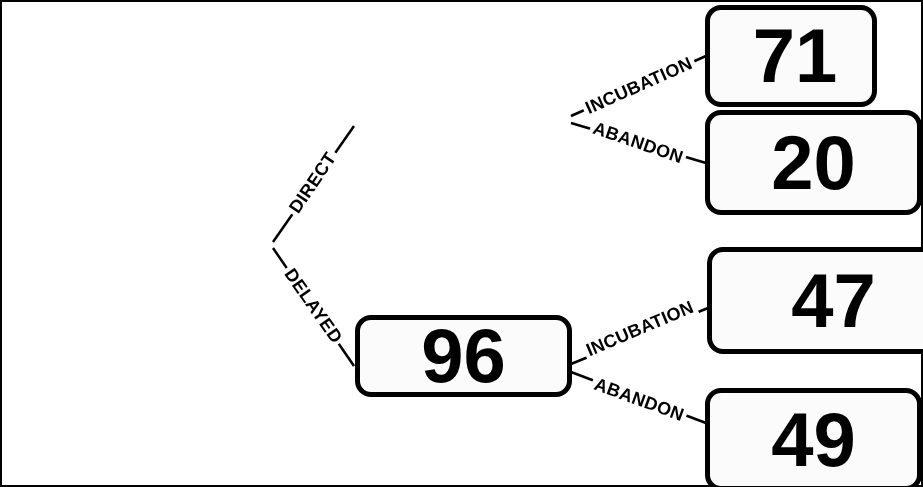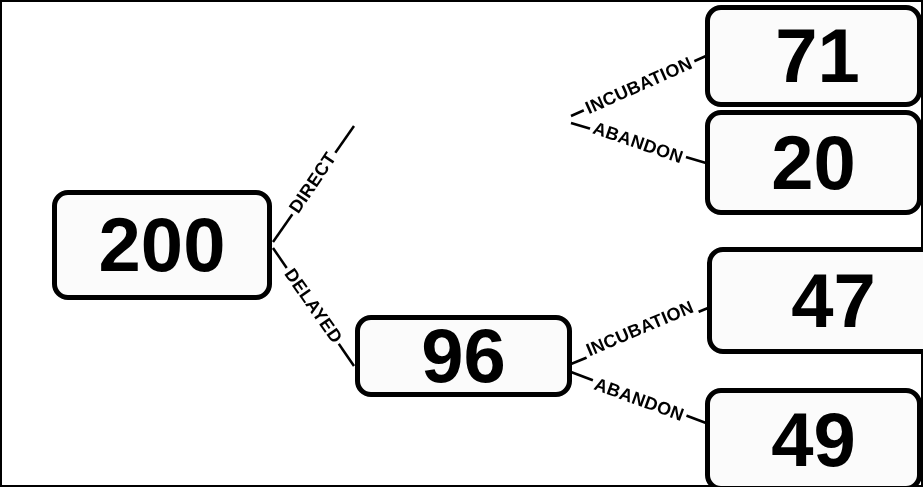--- a/index.html
+++ b/index.html
@@ -30,21 +30,21 @@
     align-items: center;
     justify-content: center;
     font-weight: bold;
     font-size: 76px;
     line-height: 1;
     color: #000000;
   }
   .node-root   { left: 50px;  top: 188px; width: 220px; height: 110px; }
   .node-104    { left: 353px; top: 64px;  width: 217px; height: 109px; }
   .node-96     { left: 353px; top: 313px; width: 217px; height: 82px; }
-  .node-71     { left: 703px; top: 3px;   width: 217px; height: 102px; padding-left: 8px; }
+  .node-71     { left: 703px; top: 3px;   width: 172px; height: 102px; padding-left: 8px; }
   .node-33     { left: 703px; top: 108px; width: 217px; height: 105px; }
   .node-47     { left: 705px; top: 245px; width: 253px; height: 107px; }
   .node-49     { left: 703px; top: 386px; width: 217px; height: 103px; }
   .edge-label {
     position: absolute;
     font-weight: bold;
     font-size: 18px;
     letter-spacing: 0.3px;
     color: #000000;
     background: #ffffff;
@@ -72,23 +72,20 @@
     <line x1="569" y1="370" x2="704" y2="421" stroke="#000" stroke-width="2.5"></line>
   </svg>
 
   <div class="edge-label lbl-direct">DIRECT</div>
   <div class="edge-label lbl-delayed">DELAYED</div>
   <div class="edge-label lbl-incub-top">INCUBATION</div>
   <div class="edge-label lbl-abandon-top">ABANDON</div>
   <div class="edge-label lbl-incub-bot">INCUBATION</div>
   <div class="edge-label lbl-abandon-bot">ABANDON</div>
 
-  <div class="node node-root">
-    <span>200</span>
-  </div>
 
 
   <div class="node node-96">
     <span>96</span>
   </div>
 
   <div class="node node-71">
     <span>71</span>
   </div>
 

